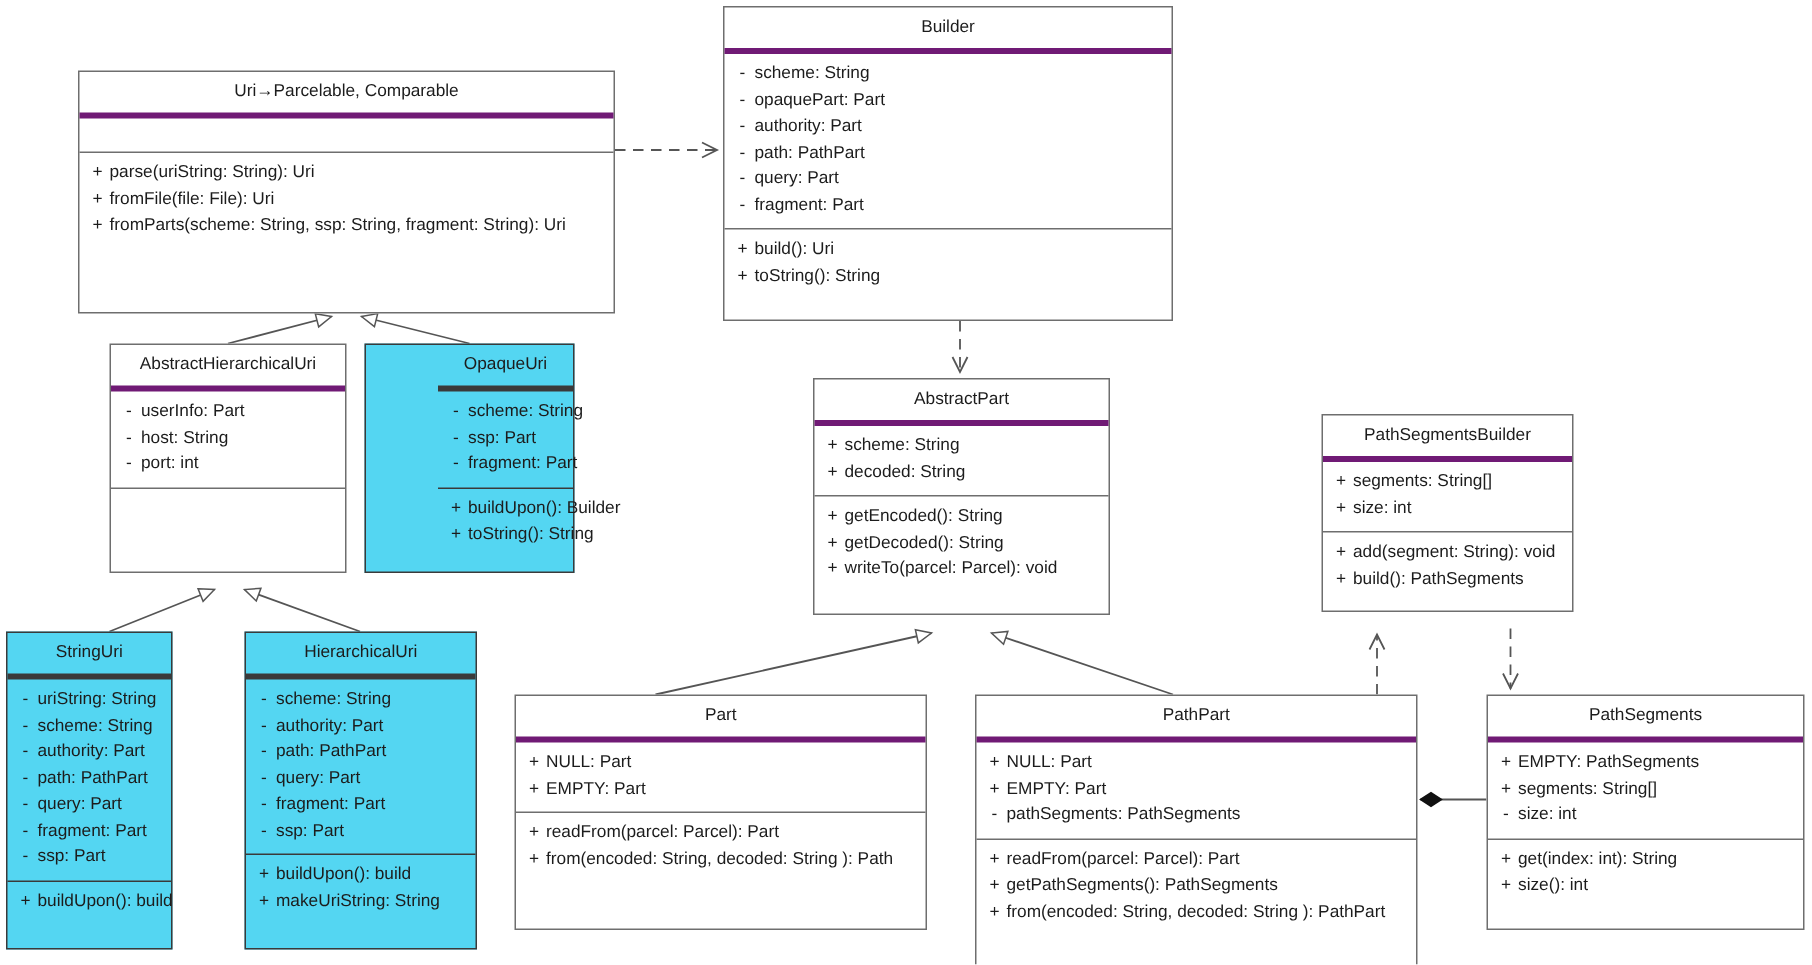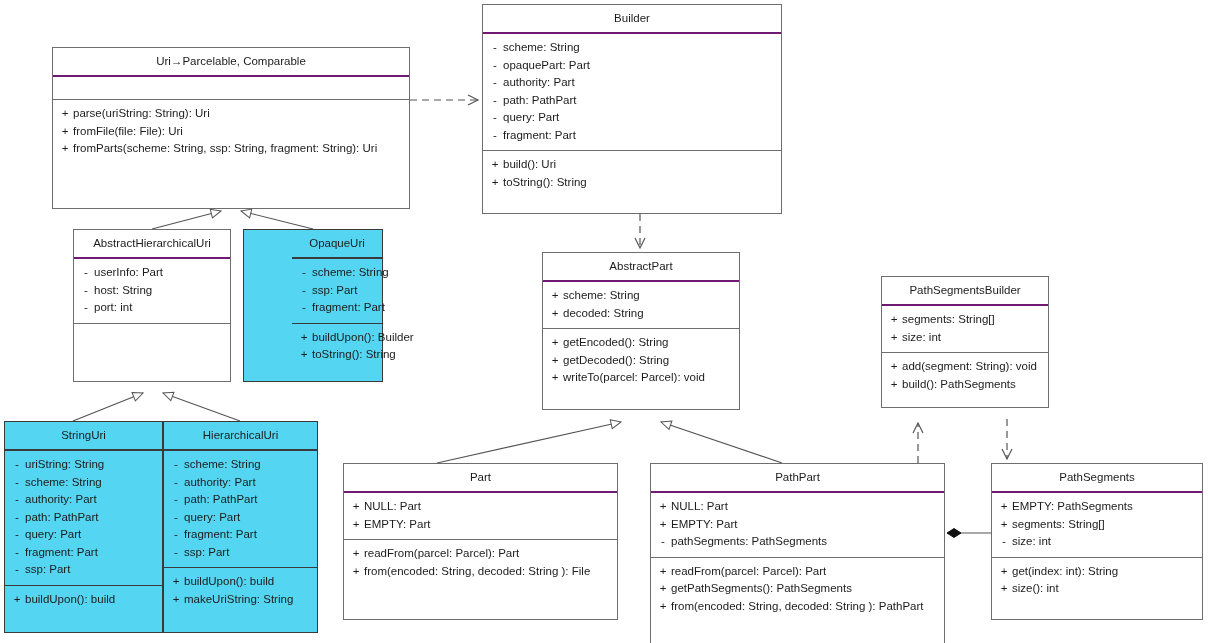--- a/index.html
+++ b/index.html
@@ -32,21 +32,21 @@
   }
   .uml.highlight{
     background:#54d6f2;
     border-color:#3a3a3a;
   }
   .uml .title{
     text-align:center;
     font-size:11.5px;
     line-height:13px;
     padding:7px 4px 7px 4px;
-    border-bottom:2px solid #701a75;
+    border-bottom:4px solid #701a75;
     white-space:nowrap;
     overflow:hidden;
   }
   .uml.highlight .title{border-bottom-color:#3a3a3a;}
   .uml .compartment{
     padding:5px 4px 6px 4px;
     border-bottom:1px solid #6e6e6e;
   }
   .uml.highlight .compartment{border-bottom-color:#3a3a3a;}
   .uml .compartment:last-child{border-bottom:none;}
@@ -225,21 +225,21 @@
           <div class="row">
             <span class="vis">+</span>
             <span class="sig">buildUpon(): Builder</span>
           </div>
           <div class="row">
             <span class="vis">+</span>
             <span class="sig">toString(): String</span>
           </div>
         </div>
       </div>
-      <div class="uml highlight" style="left: 4px; top: 421px; width: 159px; height: 212px;">
+      <div class="uml highlight" style="left: 4px; top: 421px; width: 111px; height: 212px;">
         <div class="title">StringUri</div>
         <div class="compartment">
           <div class="row">
             <span class="vis">-</span>
             <span class="sig">uriString: String</span>
           </div>
           <div class="row">
             <span class="vis">-</span>
             <span class="sig">scheme: String</span>
           </div>
@@ -372,21 +372,21 @@
             <span class="sig">EMPTY: Part</span>
           </div>
         </div>
         <div class="compartment">
           <div class="row">
             <span class="vis">+</span>
             <span class="sig">readFrom(parcel: Parcel): Part</span>
           </div>
           <div class="row">
             <span class="vis">+</span>
-            <span class="sig">from(encoded: String, decoded: String ): File</span>
+            <span class="sig">from(encoded: String, decoded: String ): Path</span>
           </div>
         </div>
       </div>
       <div class="uml" style="left: 650px; top: 463px; width: 295px; height: 202px;">
         <div class="title">PathPart</div>
         <div class="compartment">
           <div class="row">
             <span class="vis">+</span>
             <span class="sig">NULL: Part</span>
           </div>

